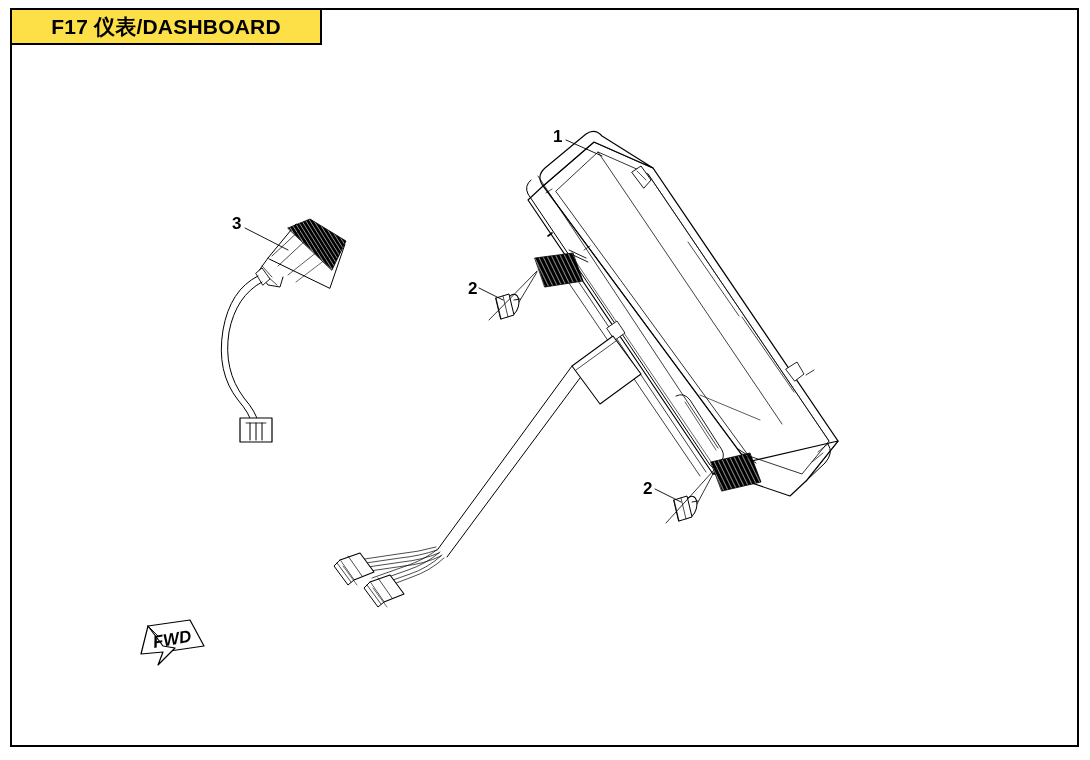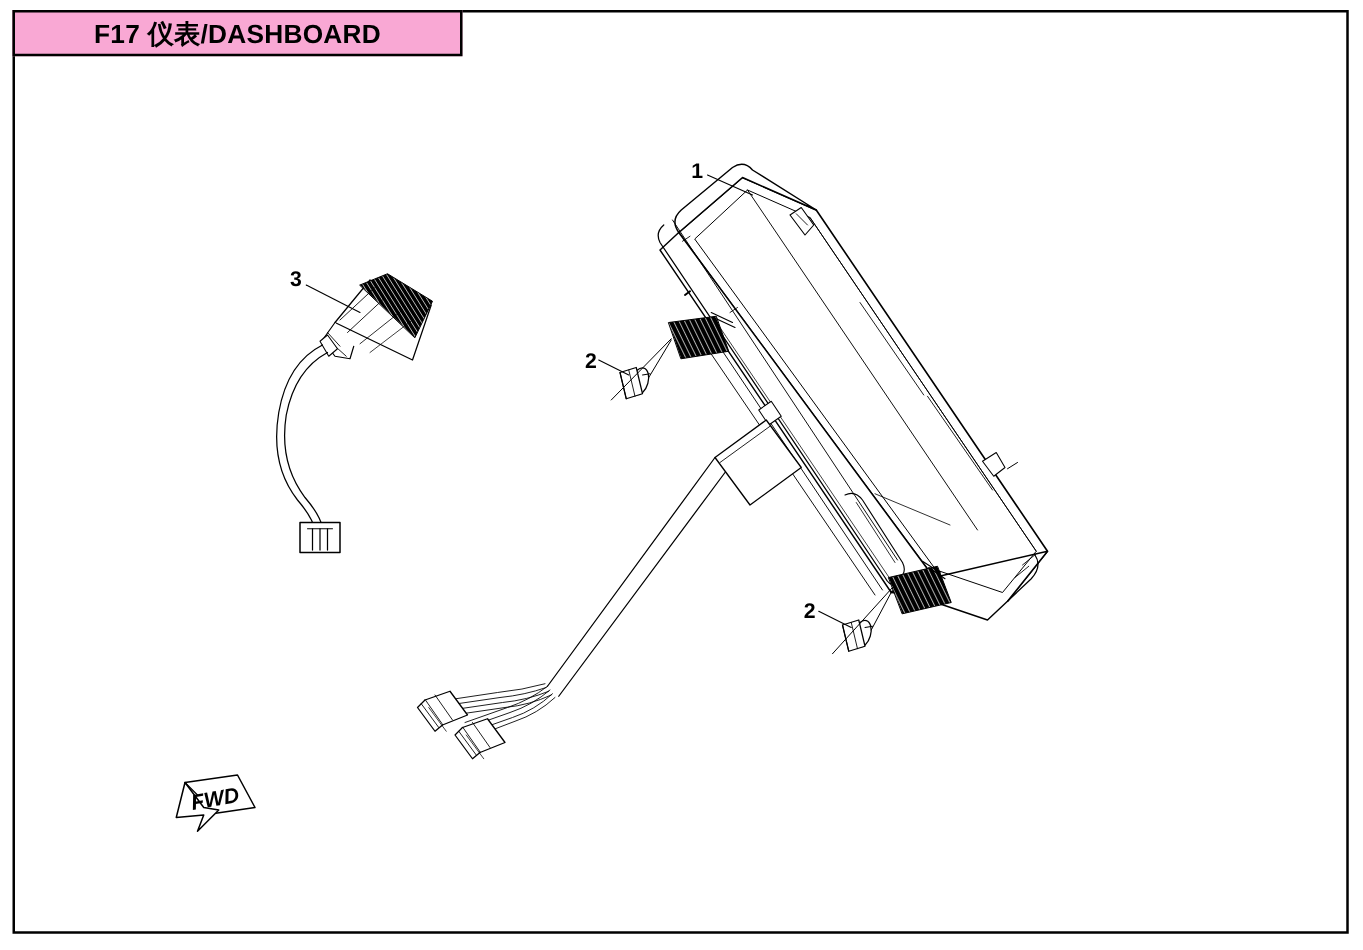--- a/index.html
+++ b/index.html
@@ -23,28 +23,28 @@
     top: 8px;
     width: 1069px;
     height: 739px;
     border: 2px solid #000000;
     box-sizing: border-box;
   }
   #title-box {
     position: absolute;
     left: 10px;
     top: 8px;
-    width: 360px;
+    width: 312px;
     height: 37px;
     border: 2px solid #000000;
     box-sizing: border-box;
     display: flex;
     align-items: center;
     justify-content: center;
-    background: #f9a8d4;
+    background: #fde047;
   }
   #title-text {
     font-size: 21px;
     font-weight: bold;
     color: #000000;
     letter-spacing: 0.2px;
     white-space: nowrap;
   }
   #drawing {
     position: absolute;

